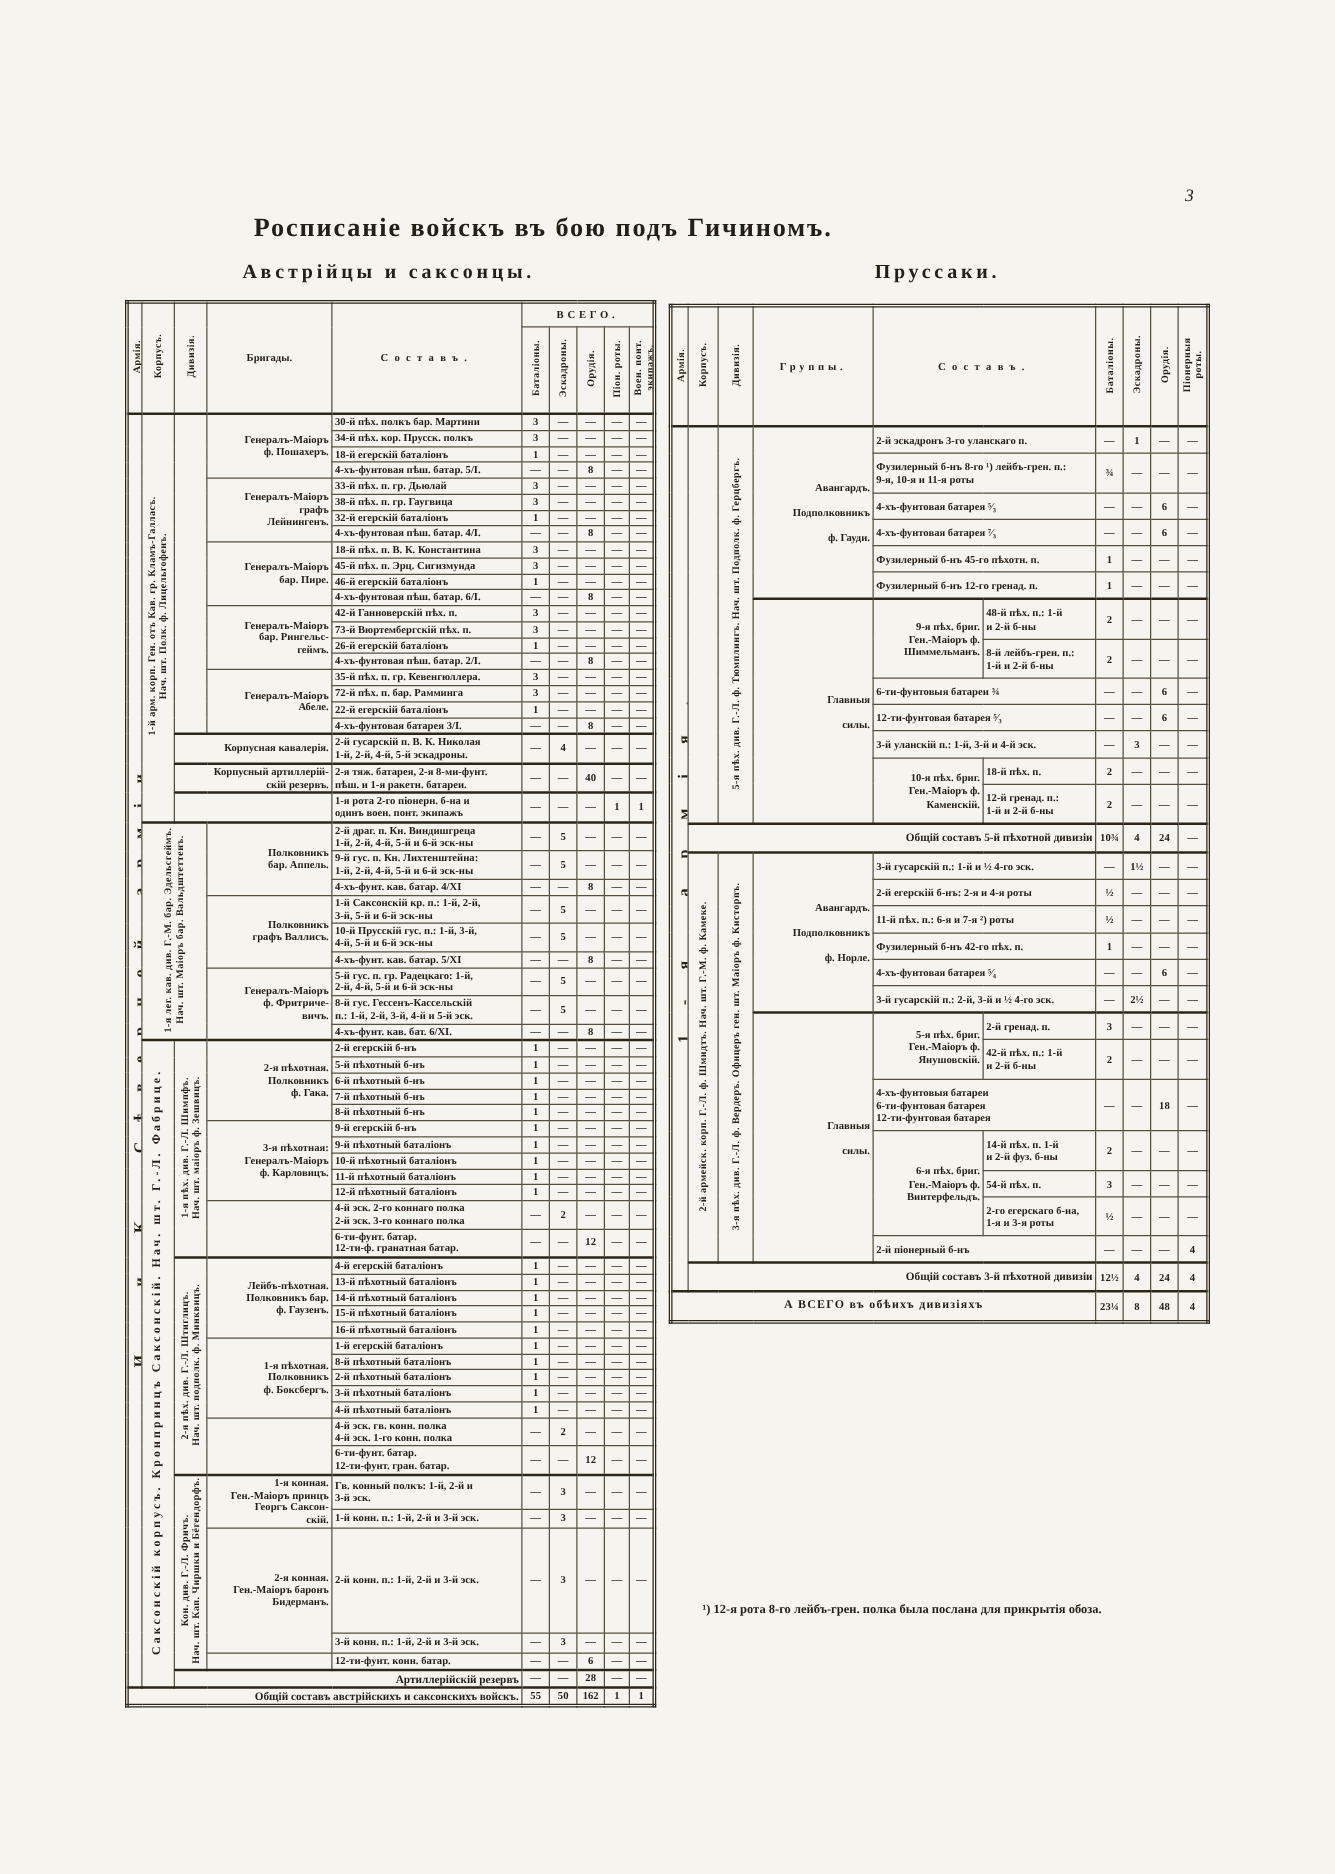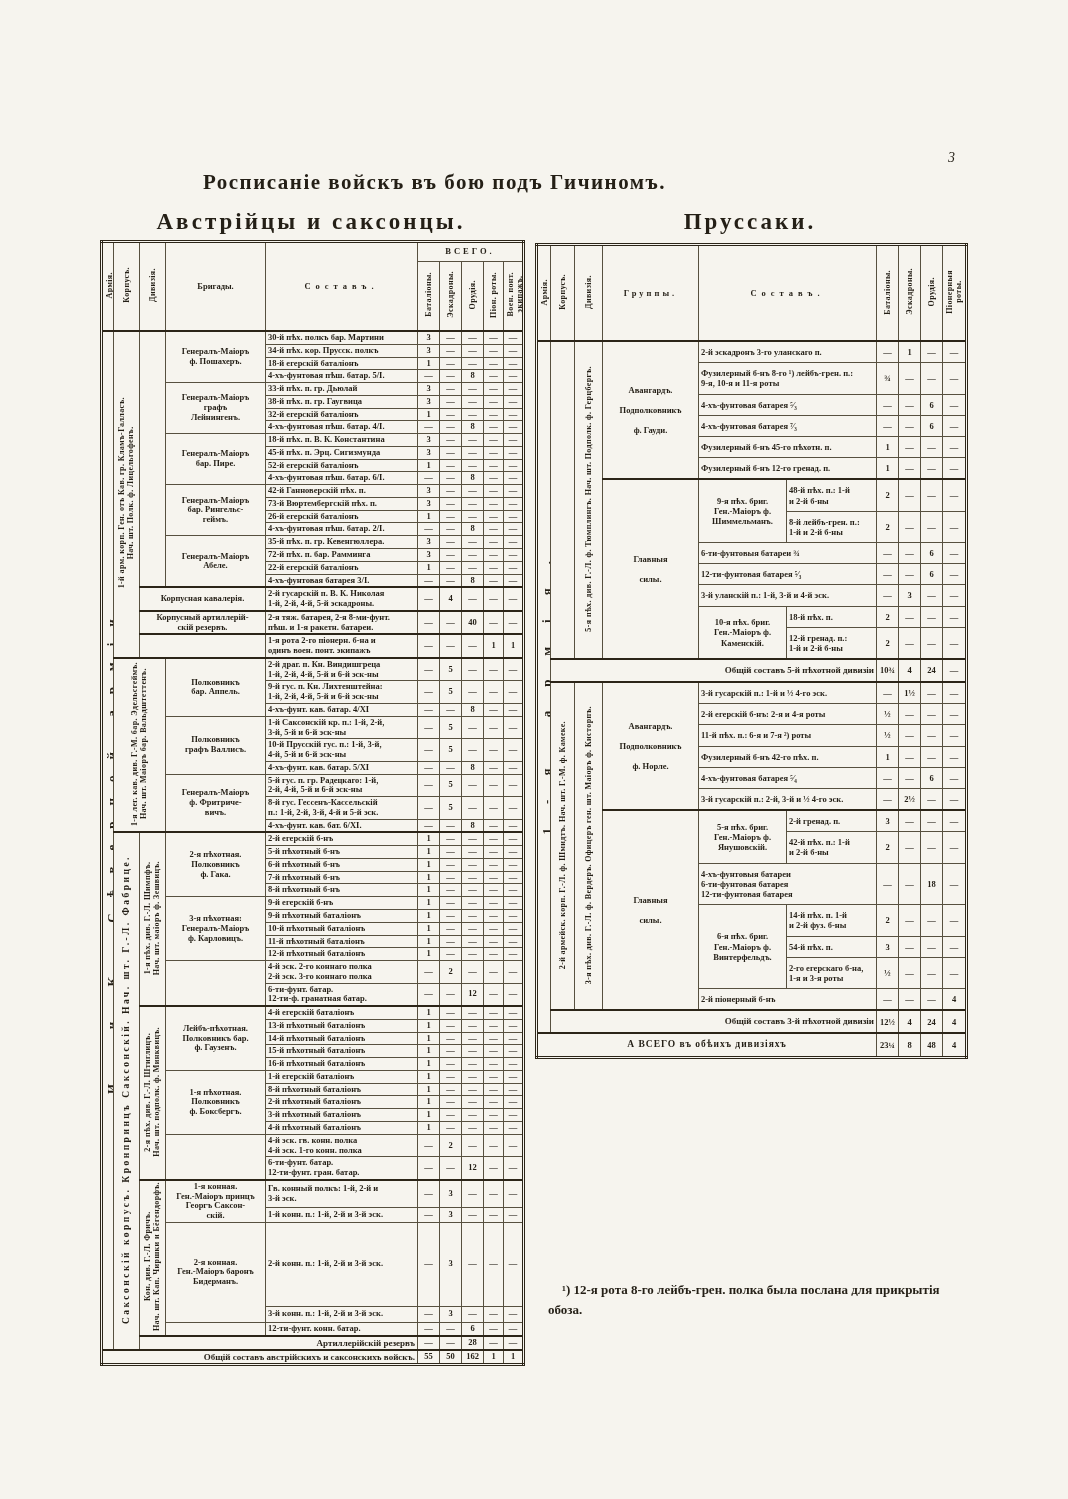--- a/index.html
+++ b/index.html
@@ -1,50 +1,50 @@
 <!DOCTYPE html>
 <html><head>
 <meta charset="utf-8">
 <style>
   html,body{margin:0;padding:0}
   body{width:1068px;height:1499px;position:relative;background:#f6f4ee;color:#241f16;
        font-family:"Liberation Serif","DejaVu Serif",serif;overflow:hidden}
   .pageno{position:absolute;left:948px;top:150px;font-size:14px;font-style:italic}
   .title{position:absolute;top:170px;left:0;width:869px;text-align:center;
          font-size:21px;font-weight:bold;letter-spacing:1.5px}
-  .sub{position:absolute;top:209px;text-align:center;font-size:23px;font-weight:bold;letter-spacing:3px}
+  .sub{position:absolute;top:209px;text-align:center;font-size:16px;font-weight:bold;letter-spacing:3px}
   .sub-l{left:100px;width:422px}
   .sub-r{left:535px;width:430px}
   table{border-collapse:collapse;table-layout:fixed;position:absolute;
         border:3px double #2c2518;background:transparent}
   td{border:1px solid #57503f;font-weight:bold;vertical-align:middle;
      white-space:pre-line;overflow:hidden;color:#241f16}
   .lt{left:100px;top:240px;width:422px}
   .rt{left:535px;top:243px;width:430px}
   .lt td{font-size:8.5px;line-height:1.15;padding:1px 2px}
   .rt td{font-size:8.5px;line-height:1.2;padding:5px 2px}
   .s{text-align:left}
   .v{text-align:center;font-size:9px;padding:1px 0}
-  .bg,.bg2{text-align:center}
+  .bg,.bg2{text-align:right}
   .bg2{font-size:8px;padding:2px 1px}
   .hh{text-align:center;font-size:9.5px}
   .sp3{letter-spacing:3px}.sp6{letter-spacing:5px}
   .vh,.vert{text-align:center;padding:2px 0}
   .vh .tx,.vert .tx{writing-mode:vertical-rl;transform:rotate(180deg);
       display:inline-block;font-size:8px;line-height:1.15;letter-spacing:.4px}
   .vbig .tx{font-size:13px;letter-spacing:16px}
   .vbig2 .tx{font-size:13px;letter-spacing:24px}
   .vmed .tx{font-size:9.5px;letter-spacing:2.5px}
   tr.hr0 td{height:16px}
   tr.hr1 td{height:66px}
   .rt tr.hr td{height:84px}
   tr.bt td{border-top:2.5px solid #2c2518}
   .sum{text-align:right;padding-left:10px !important;font-size:9px !important}
   .grand{text-align:center;font-size:9.5px !important;letter-spacing:1px}
-  .fnotes{position:absolute;left:548px;top:1280px;width:424px;font-size:13px;
+  .fnotes{position:absolute;left:548px;top:1280px;width:424px;font-size:10px;
           font-weight:bold;line-height:1.5}
   .fnotes p{margin:0 0 2px 0;text-indent:14px}
 </style>
 </head>
 <body>
 
 <div class="pageno">3</div>
 <div class="title">Росписаніе войскъ въ бою подъ Гичиномъ.</div>
 <div class="sub sub-l">Австрійцы и саксонцы.</div>
 <div class="sub sub-r">Пруссаки.</div>
@@ -164,21 +164,21 @@
       </tr>
       <tr>
         <td class="s"><span class="tx">45-й пѣх. п. Эрц. Сигизмунда</span></td>
         <td class="v"><span class="tx">3</span></td>
         <td class="v"><span class="tx">—</span></td>
         <td class="v"><span class="tx">—</span></td>
         <td class="v"><span class="tx">—</span></td>
         <td class="v"><span class="tx">—</span></td>
       </tr>
       <tr>
-        <td class="s"><span class="tx">52-й егерскій баталіонъ</span></td>
+        <td class="s"><span class="tx">46-й егерскій баталіонъ</span></td>
         <td class="v"><span class="tx">1</span></td>
         <td class="v"><span class="tx">—</span></td>
         <td class="v"><span class="tx">—</span></td>
         <td class="v"><span class="tx">—</span></td>
         <td class="v"><span class="tx">—</span></td>
       </tr>
       <tr>
         <td class="s"><span class="tx">4-хъ-фунтовая пѣш. батар. 6/I.</span></td>
         <td class="v"><span class="tx">—</span></td>
         <td class="v"><span class="tx">—</span></td>

